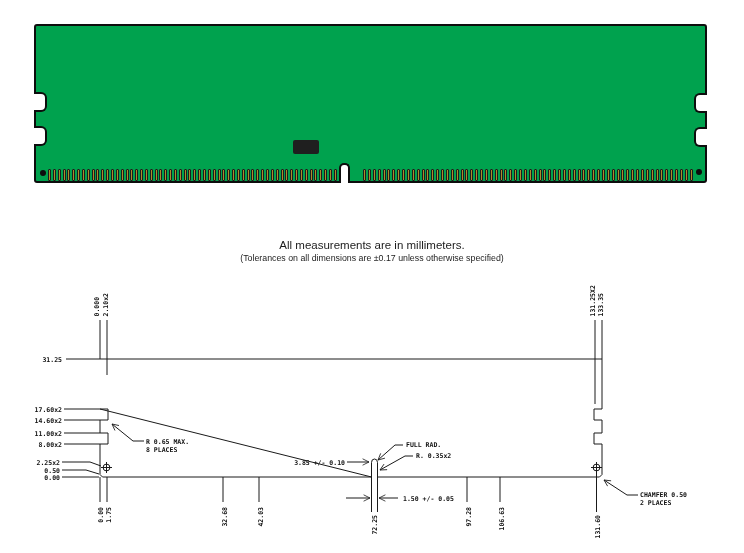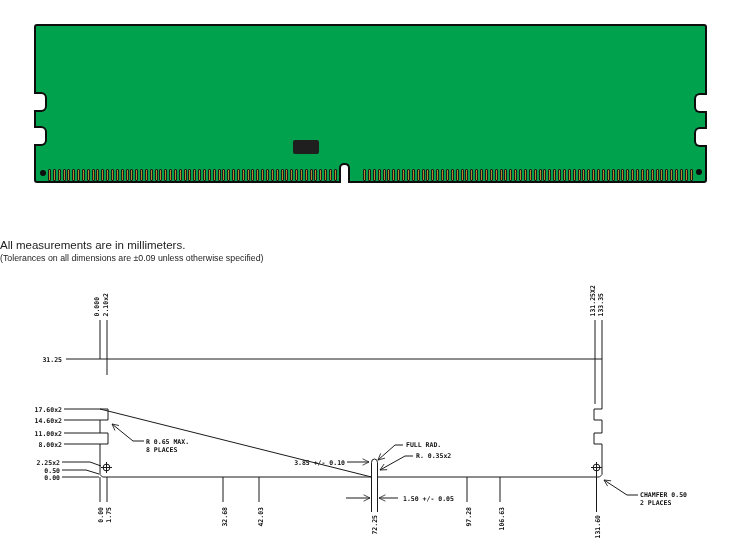--- a/index.html
+++ b/index.html
@@ -21,21 +21,21 @@
              background:#fff;border:2px solid var(--border,#0d0d0d);border-bottom:0;
              border-radius:5px 5px 0 0;}
   .pins{position:absolute;bottom:0;height:12px;display:flex;
         justify-content:space-between;align-items:flex-end;}
   .pins.left{left:12px;width:289px;}
   .pins.right{left:327px;width:330px;}
   .pin{width:3px;height:12px;background:var(--pin,#a88d2a);
        border:1px solid var(--pinb,#1c1c1c);box-sizing:border-box;border-radius:1px;}
 
   
-  .caption{position:absolute;left:0;top:239px;width:744px;color:#1c1c1c;}
+  .caption{position:absolute;left:0;top:239px;width:744px;text-align:center;color:#1c1c1c;}
   .caption .l1{font-size:11.5px;line-height:13px;}
   .caption .l2{font-size:8.8px;line-height:12px;}
 
   
   svg.dim{position:absolute;left:0;top:0;width:744px;height:553px;}
   svg.dim path, svg.dim line, svg.dim circle{stroke:#1a1a1a;fill:none;
        stroke-width:1;stroke-linejoin:round;stroke-linecap:butt;}
   svg.dim text{font:bold 6.5px "DejaVu Sans Mono",monospace;fill:#111;stroke:none;}
 </style>
 </head>
@@ -181,21 +181,21 @@
         <div class="pin"></div>
         <div class="pin"></div>
         <div class="pin"></div>
         <div class="pin"></div>
         <div class="pin"></div>
       </div>
   </div>
 
   <div class="caption">
     <div class="l1">All measurements are in millimeters.</div>
-    <div class="l2">(Tolerances on all dimensions are ±0.09 unless otherwise specified)</div>
+    <div class="l2">(Tolerances on all dimensions are ±0.17 unless otherwise specified)</div>
   </div>
 
   <svg class="dim" viewBox="0 0 744 553">
     <defs>
       <marker id="arr" viewBox="0 0 10 10" refX="9" refY="5" markerWidth="8" markerHeight="8" orient="auto-start-reverse">
         <path d="M1,1 L9,5 L1,9"></path>
       </marker>
     </defs>
 
     <path d="M 100,359 H 602 V 409 H 594 V 420 H 602 V 433 H 594 V 444 H 602 V 474.5 L 599.5,477 H 377.5 M 371.5,477 H 102.5 L 100,474.5 V 444 H 108 V 433 H 100 V 420 H 108 V 409 H 100 Z"></path>

